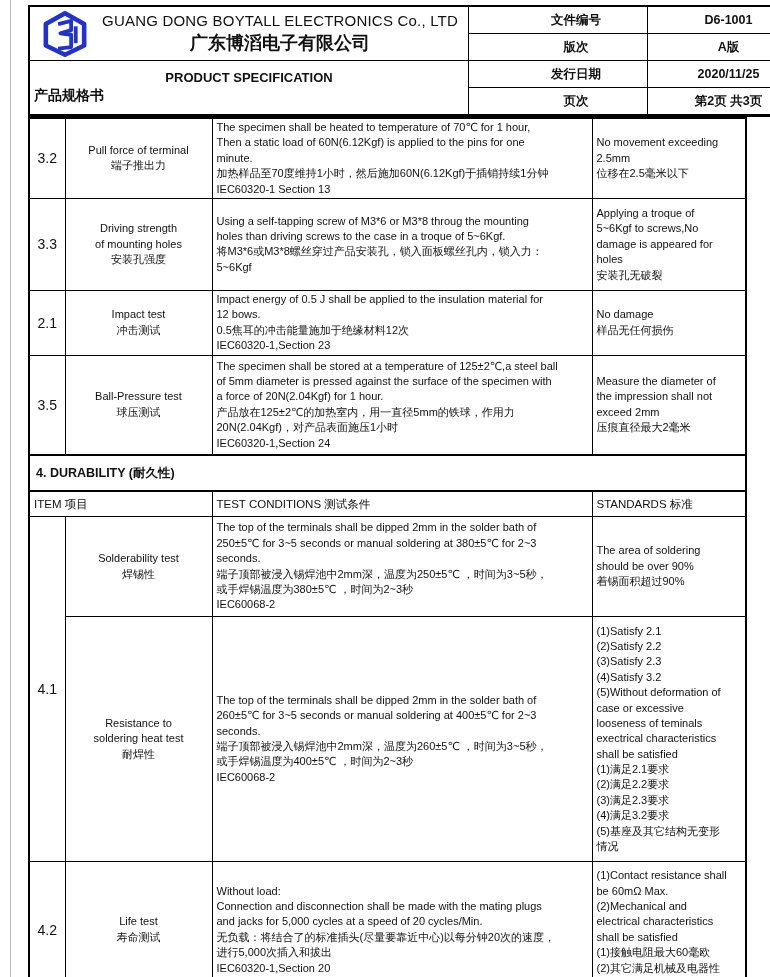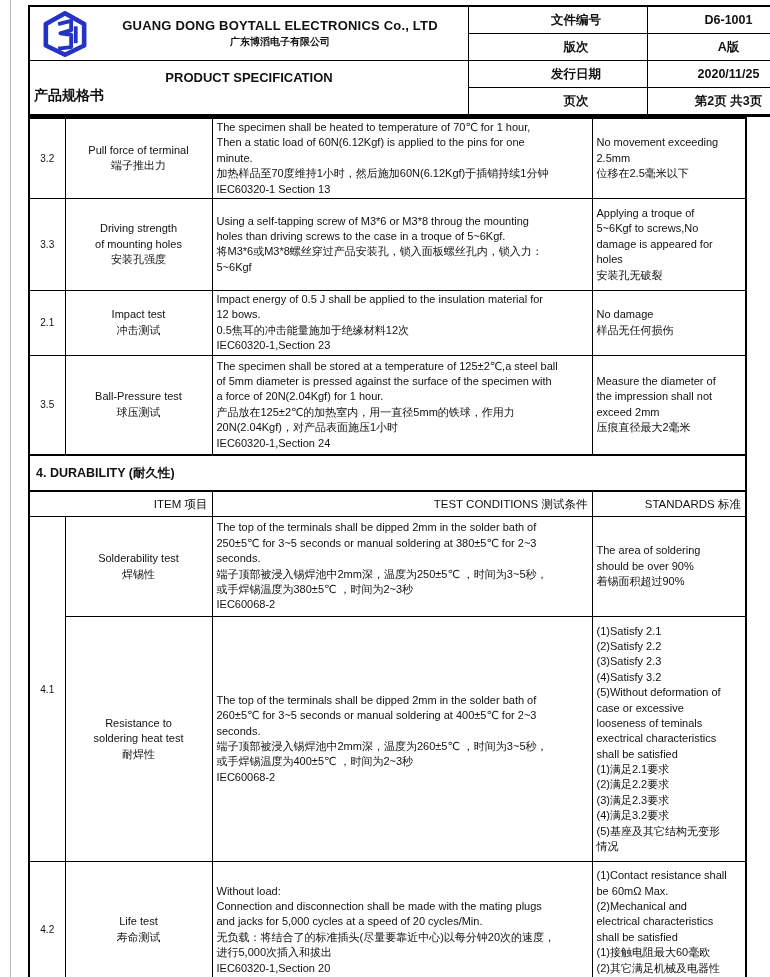--- a/index.html
+++ b/index.html
@@ -11,36 +11,36 @@
   .edge-line{position:absolute;left:10px;top:0;width:1px;height:977px;background:#b9b9b9;}
   .page{position:absolute;left:28px;top:5px;width:717px;}
   table{border-collapse:collapse;table-layout:fixed;width:717px;}
   td{border:1px solid #000;padding:1px 4px;vertical-align:middle;overflow:hidden;}
 
   
   table.hdr{border:2px solid #000;border-bottom:3px solid #000;}
   .company-cell{width:430px;}
   .company-inner{display:flex;align-items:center;justify-content:flex-start;gap:8px;padding-left:8px;}
   .company-names{flex:1;text-align:center;}
-  .company-en{font-size:13px;font-weight:bold;letter-spacing:.2px;}
-  .company-cn{font-size:10px;font-weight:bold;margin-top:2px;}
+  .company-en{font-size:15px;font-weight:normal;letter-spacing:.2px;}
+  .company-cn{font-size:18px;font-weight:bold;margin-top:2px;}
   .doc-title-en{font-size:13px;font-weight:bold;text-align:center;}
   .doc-title-cn{font-size:14px;font-weight:bold;margin-top:2px;}
   .ilabel{width:134px;text-align:center;font-weight:bold;font-size:12.5px;height:24px;padding-left:40px;}
   .ivalue{width:153px;text-align:center;font-weight:bold;font-size:12.5px;}
 
   
   table.main{border:2px solid #000;border-top:2px solid #000;border-bottom:4px solid #000;font-size:11px;}
-  td.num{text-align:center;font-size:10px;}
+  td.num{text-align:center;font-size:14px;}
   td.item{text-align:center;}
   td.cond{text-align:left;}
   td.std{text-align:left;}
   .ml{white-space:pre-line;line-height:1.4;}
   td.sec-title{font-weight:bold;font-size:12.5px;border-top:2px solid #000;border-bottom:2px solid #000;padding-left:6px;height:32px;}
-  td.colhead{text-align:right;font-size:11.5px;height:22px;}
+  td.colhead{text-align:left;font-size:11.5px;height:22px;}
   col.c-num{width:36px;} col.c-item{width:147px;} col.c-cond{width:380px;} col.c-std{width:154px;}
 </style>
 </head>
 <body>
 
 <div class="edge-line"></div>
 
 <div class="page">
 
   <table class="hdr">

